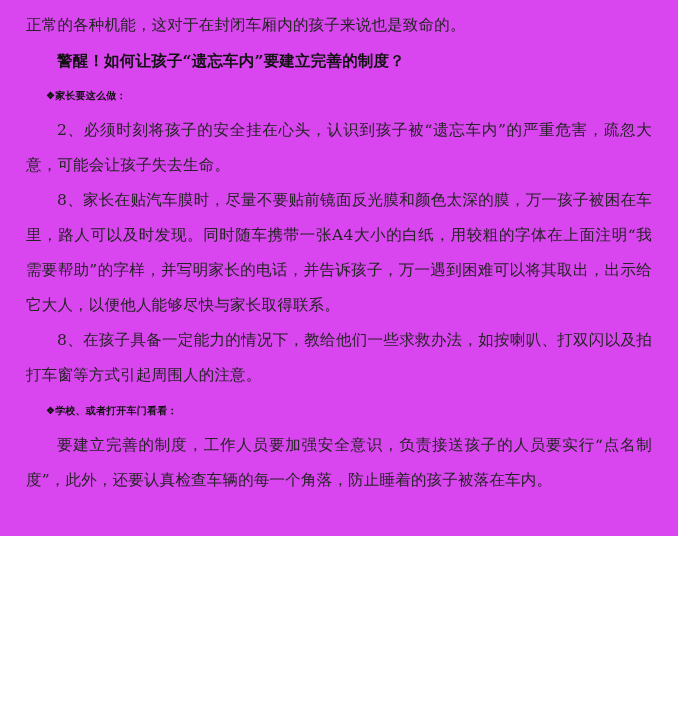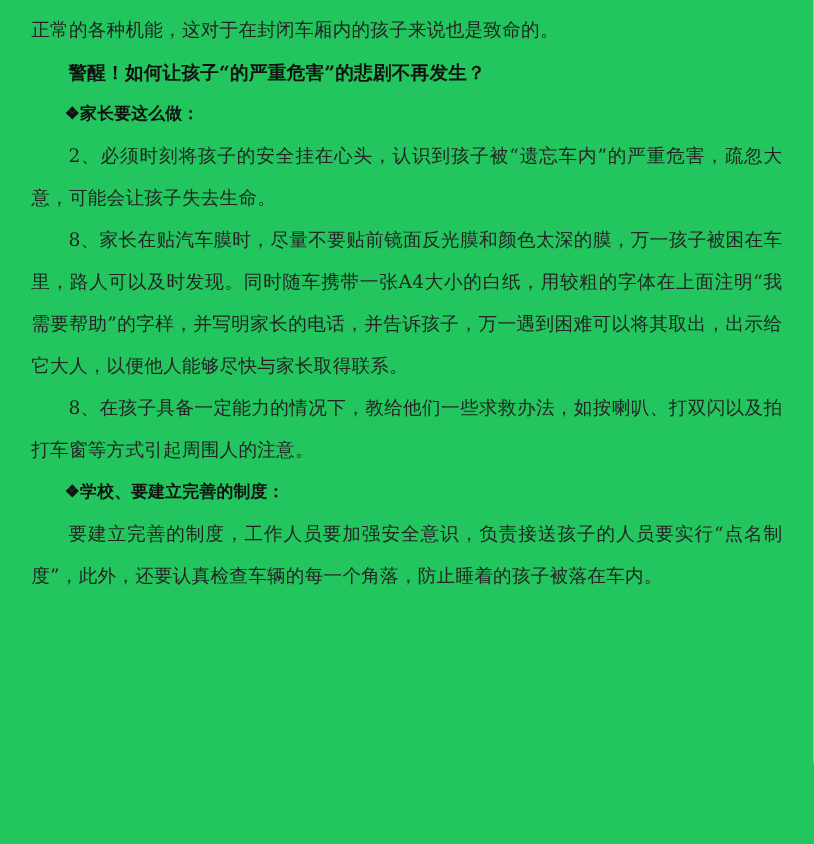--- a/index.html
+++ b/index.html
@@ -10,23 +10,23 @@
   body {
     width: 678px;
     height: 703px;
     font-family: "DejaVu Serif", "Liberation Serif", serif;
     color: #1a1a1a;
     overflow: hidden;
   }
   .page {
     box-sizing: border-box;
     width: 678px;
-    height: 703px;
+    height: 536px;
     padding: 8px 26px 0 26px;
-    background: #22c55e;
+    background: #d946ef;
   }
   .para {
     font-size: 15.5px;
     line-height: 35px;
     text-align: justify;
     text-justify: inter-ideograph;
     margin: 0;
     letter-spacing: 0.2px;
     color: #242424;
   }
@@ -36,44 +36,44 @@
   .heading {
     font-size: 15.5px;
     line-height: 35px;
     font-weight: bold;
     text-indent: 2em;
     margin: 0;
     color: #111111;
     letter-spacing: 0.2px;
   }
   .subheading {
-    font-size: 14px;
+    font-size: 10px;
     line-height: 35px;
     font-weight: bold;
     text-indent: 2em;
     margin: 0;
     color: #111111;
     letter-spacing: 0.2px;
   }
 </style>
 </head>
 <body>
 
 <div class="page">
 
   <p class="para">正常的各种机能，这对于在封闭车厢内的孩子来说也是致命的。</p>
 
-  <p class="heading">警醒！如何让孩子“的严重危害”的悲剧不再发生？</p>
+  <p class="heading">警醒！如何让孩子“遗忘车内”要建立完善的制度？</p>
 
   <p class="subheading">❖家长要这么做：</p>
 
   <p class="para indent">2、必须时刻将孩子的安全挂在心头，认识到孩子被“遗忘车内”的严重危害，疏忽大意，可能会让孩子失去生命。</p>
 
 
   <p class="para indent">8、家长在贴汽车膜时，尽量不要贴前镜面反光膜和颜色太深的膜，万一孩子被困在车里，路人可以及时发现。同时随车携带一张A4大小的白纸，用较粗的字体在上面注明“我需要帮助”的字样，并写明家长的电话，并告诉孩子，万一遇到困难可以将其取出，出示给它大人，以便他人能够尽快与家长取得联系。</p>
 
   <p class="para indent">8、在孩子具备一定能力的情况下，教给他们一些求救办法，如按喇叭、打双闪以及拍打车窗等方式引起周围人的注意。</p>
 
-  <p class="subheading">❖学校、要建立完善的制度：</p>
+  <p class="subheading">❖学校、或者打开车门看看：</p>
 
   <p class="para indent">要建立完善的制度，工作人员要加强安全意识，负责接送孩子的人员要实行“点名制度”，此外，还要认真检查车辆的每一个角落，防止睡着的孩子被落在车内。</p>
 
 </div>
 
 </body></html>

